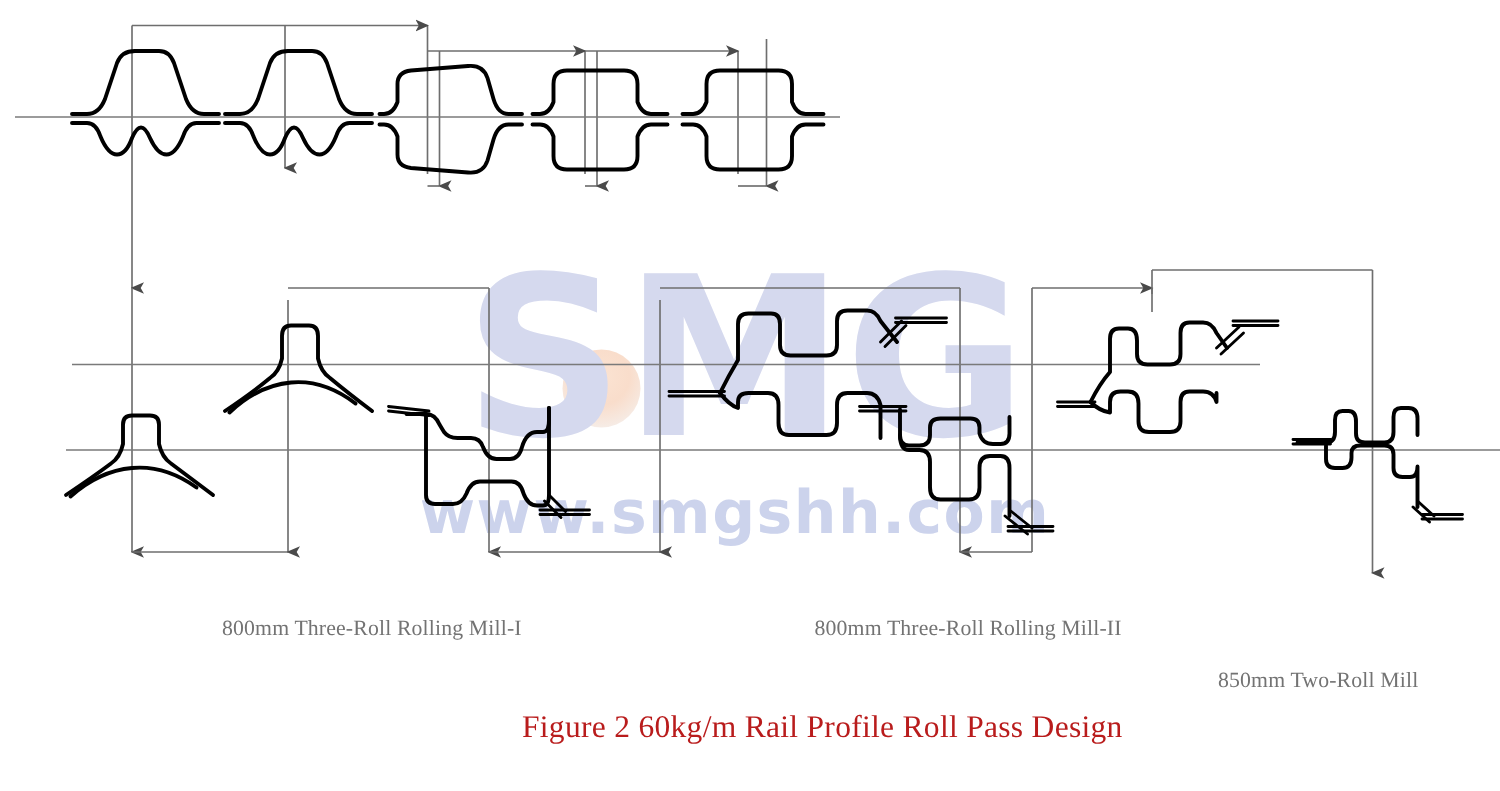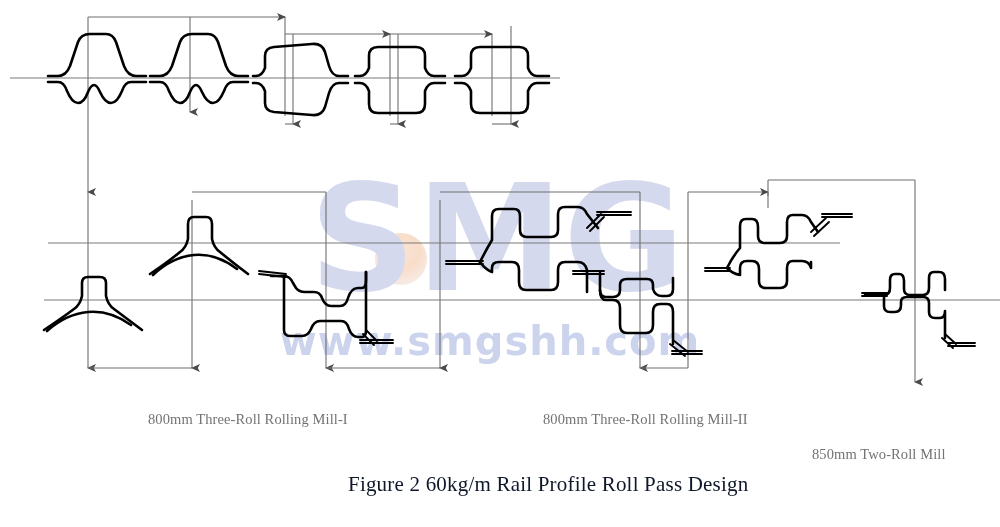--- a/index.html
+++ b/index.html
@@ -19,21 +19,21 @@
     font-family:"Liberation Serif", serif;
     font-size:14.5px;
     color:#737373;
     white-space:nowrap;
     letter-spacing:.1px;
   }
   .figure-caption{
     position:absolute;
     font-family:"Liberation Serif", serif;
     font-size:21px;
-    color:#0f172a;
+    color:#b91c1c;
     white-space:nowrap;
     letter-spacing:.2px;
   }
   .wm-text{
     font-family:"DejaVu Sans", sans-serif;
     font-weight:700;
   }
 </style>
 </head>
 <body>

